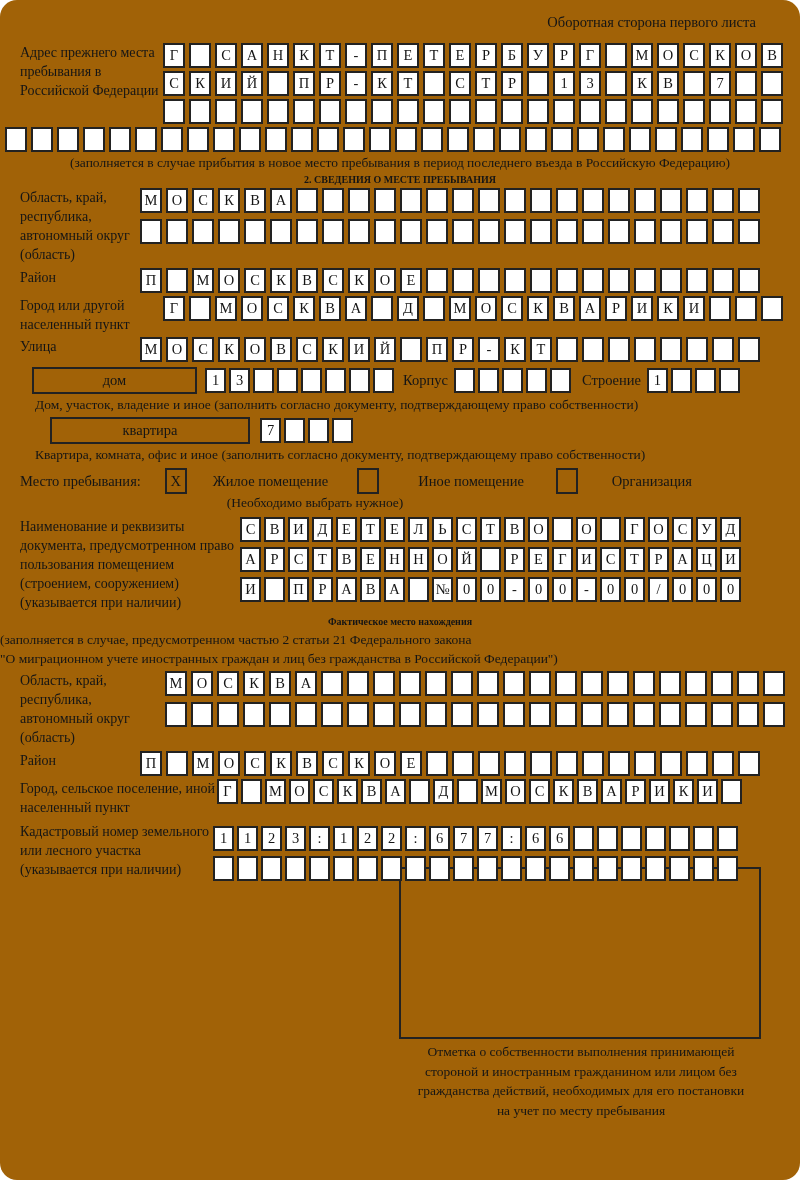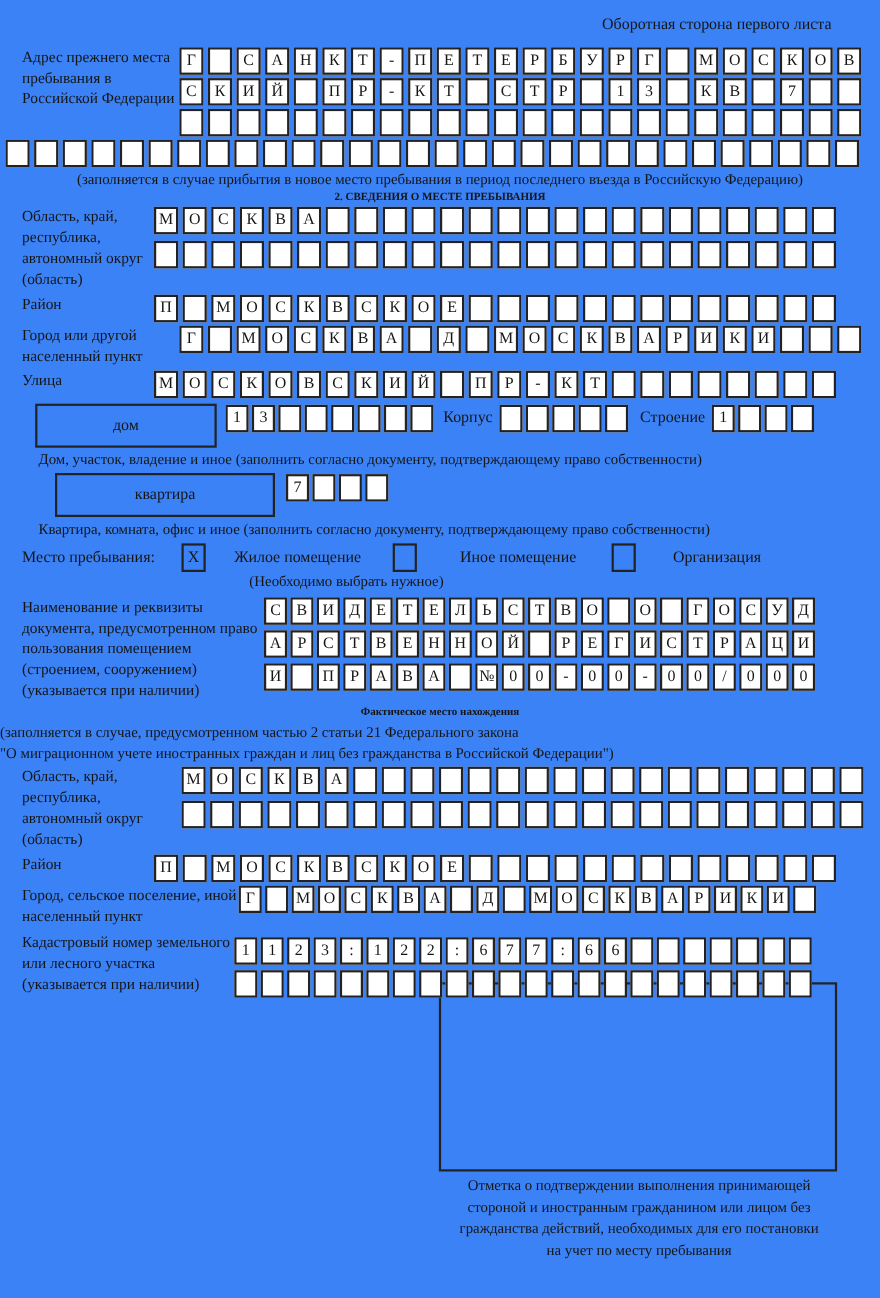--- a/index.html
+++ b/index.html
@@ -1,34 +1,34 @@
 <!DOCTYPE html>
 <html><head>
 <meta charset="utf-8">
 <style>
   html,body{margin:0;padding:0;background:#fff;}
-  .page{position:relative;width:800px;height:1180px;background:#3b82f6;overflow:hidden;
-        font-family:"Liberation Serif","DejaVu Serif",serif;color:#151515;}
+  .page{position:relative;width:800px;height:1180px;background:#a16207;overflow:hidden;
+        font-family:"Liberation Serif","DejaVu Serif",serif;color:#151515;border-radius:17px;}
   .header-note{margin:14px 44px 0 0;text-align:right;font-size:14.5px;}
   .frow{display:flex;align-items:flex-start;padding-left:20px;}
   .flabel{flex:none;font-size:14px;line-height:19px;}
   .w120{width:120px}.w143{width:143px}.w145{width:145px}.w193{width:193px}.w197{width:197px}.w220{width:220px}
   .stack{display:flex;flex-direction:column;gap:3px;}
   .stack.g6{gap:6px}.stack.g5{gap:5px}
   .cells{display:flex;gap:4px;}
   .cell{box-sizing:border-box;flex:none;width:22px;height:25px;border:2px solid #222;
         display:flex;align-items:center;justify-content:center;font-size:14.5px;background:#fff;}
   .tight .cell{width:21px;height:25px;}
   .tight{gap:3px;}
   .fullrow{margin:3px 0 0 5px;}
   .caption{font-size:13.5px;margin-top:3px;}
   .caption.center{text-align:center;}
   .caption.left{margin-left:35px;}
   .sec-title{text-align:center;font-weight:bold;font-size:10px;margin-top:3px;}
-  .wide-box{box-sizing:border-box;flex:none;height:40px;border:2px solid #222;display:flex;
+  .wide-box{box-sizing:border-box;flex:none;height:27px;border:2px solid #222;display:flex;
         align-items:center;justify-content:center;font-size:14.5px;}
   .wb165{width:165px}.wb200{width:200px}
   .inline-label{font-size:14.5px;line-height:26px;flex:none;}
   .house-row{margin-top:5px;padding-left:32px;align-items:flex-start;}
   .house-row .cells{margin-top:1px;}
   .stay-row{margin-top:5px;align-items:center;font-size:14.5px;gap:16px;}
   .checkbox{box-sizing:border-box;flex:none;width:22px;height:26px;border:2px solid #222;
         display:flex;align-items:center;justify-content:center;font-size:14.5px;}
   .stay-caption{margin:1px 0 0 35px;width:560px;text-align:center;font-size:13.5px;}
   .stamp-box{box-sizing:border-box;margin:-14px 0 0 399px;width:362px;height:172px;border:2px solid #222;}
@@ -605,19 +605,19 @@
           <span class="cell"></span>
           <span class="cell"></span>
           <span class="cell"></span>
           <span class="cell"></span>
         </div>
     </div>
   </div>
 
   <div class="stamp-box"></div>
   <div class="stamp-caption">
-    <div>Отметка о подтверждении выполнения принимающей</div>
+    <div>Отметка о собственности выполнения принимающей</div>
     <div>стороной и иностранным гражданином или лицом без</div>
     <div>гражданства действий, необходимых для его постановки</div>
     <div>на учет по месту пребывания</div>
   </div>
 
 </div>
 
 </body></html>

